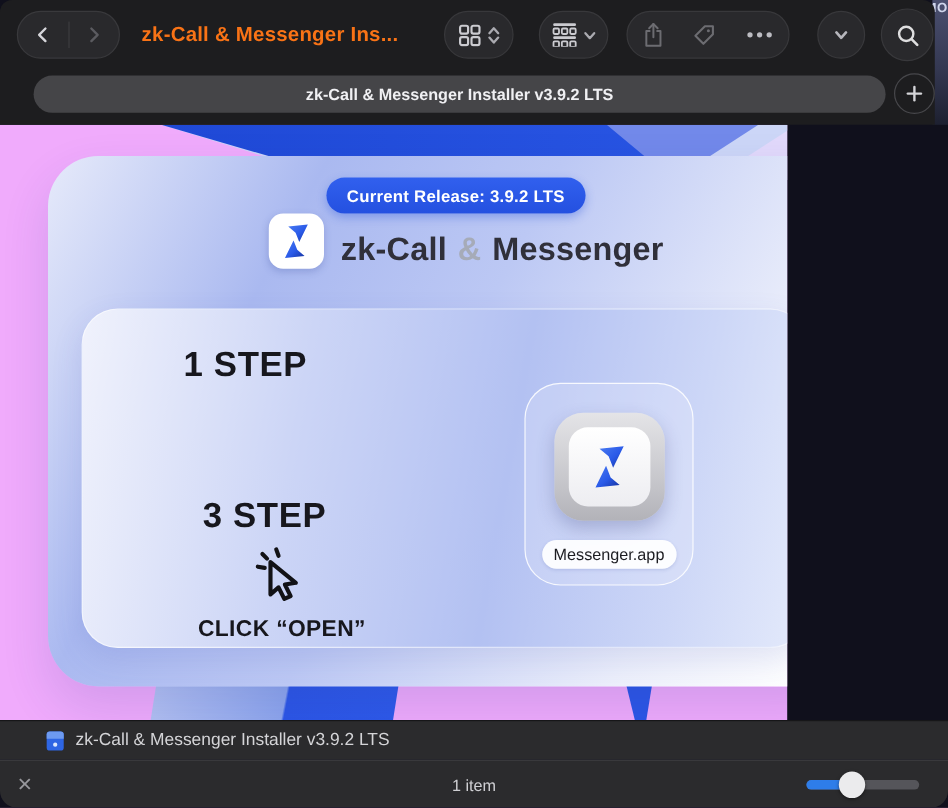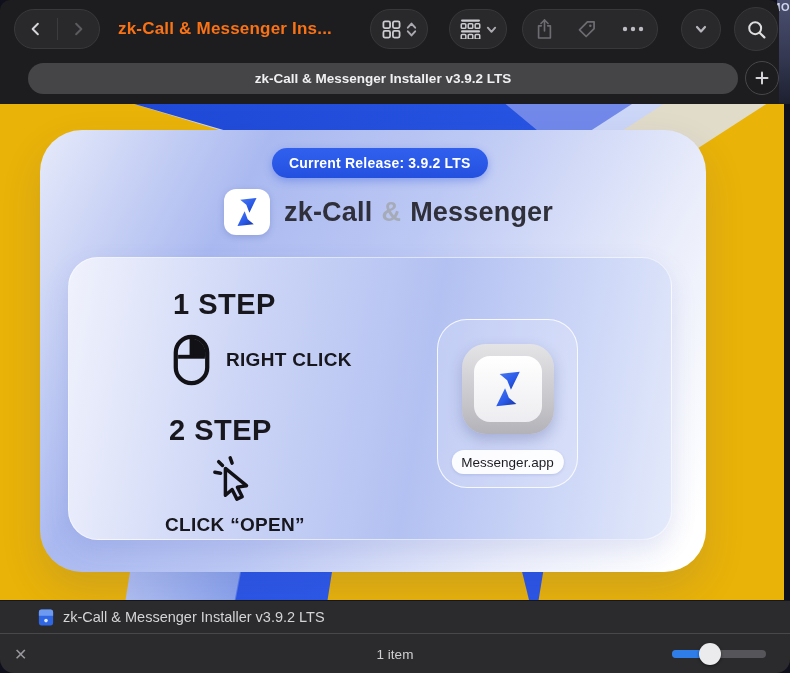--- a/index.html
+++ b/index.html
@@ -29,21 +29,21 @@
   .tb-circle { position:absolute; top:9px; width:40px; height:40px; border-radius:50%; background:#29292c;
     border:1px solid #38383b; display:flex; align-items:center; justify-content:center; }
 
   .path-pill { position:absolute; left:28px; top:63px; width:710px; height:31px; border-radius:16px;
     background:#454548; display:flex; align-items:center; justify-content:center;
     font-size:13.5px; font-weight:bold; color:#f0f0f3; }
   .plus-circle { position:absolute; left:745px; top:61px; width:34px; height:34px; border-radius:50%;
     border:1.5px solid #47474b; display:flex; align-items:center; justify-content:center; }
 
   
-  .content { position:absolute; left:0; top:104px; width:784px; height:496px; background:#eab308;
+  .content { position:absolute; left:0; top:104px; width:656px; height:496px; background:#f0abfc;
     overflow:hidden; z-index:1; }
 
   .band { position:absolute; left:0; top:0; width:790px; height:46px; }
   .band-pale  { position:absolute; inset:0; background:#ccd6f7;
     clip-path:polygon(17% 0,84% 0,75% 100%,36% 100%); }
   .band-faint { position:absolute; inset:0; background:#dfe5fa; opacity:.8;
     clip-path:polygon(80% 0,97% 0,88% 100%,70% 100%); }
   .band-mid   { position:absolute; inset:0; background:#7289ea;
     clip-path:polygon(60% 0,80% 0,71% 100%,52% 100%); }
   .band-bright{ position:absolute; inset:0; background:linear-gradient(95deg,#1c45d2,#2d5bea);
@@ -57,21 +57,21 @@
 
   .hero-card { position:absolute; left:40px; top:26px; width:666px; height:442px; border-radius:42px;
     background:linear-gradient(118deg,#e6eafa 0%,#aab9f0 26%,#bcc8f4 48%,#eceffb 78%,#ffffff 96%);
     box-shadow:0 18px 40px rgba(40,60,140,0.14); }
 
   .release-badge { position:absolute; left:232px; top:18px; height:30px; padding:0 17px; border-radius:15px;
     background:linear-gradient(180deg,#3160ee,#2450e0); display:flex; align-items:center;
     font-size:14px; font-weight:bold; color:#ffffff; letter-spacing:0.2px;
     box-shadow:0 3px 8px rgba(35,80,220,0.35); }
 
-  .brand-row { position:absolute; left:184px; top:59px; display:flex; align-items:center; gap:14px; }
+  .brand-row { position:absolute; left:184px; top:48px; display:flex; align-items:flex-end; gap:14px; }
   .brand-icon { width:46px; height:46px; border-radius:12px; background:#ffffff;
     box-shadow:0 2px 6px rgba(60,80,160,0.25); display:flex; align-items:center; justify-content:center; }
   .brand-title { font-size:27px; font-weight:bold; color:#30303a; letter-spacing:0.2px; }
   .brand-title .amp { color:#a6abb8; margin:0 9px; }
 
   .inner-panel { position:absolute; left:28px; top:127px; width:604px; height:283px; border-radius:30px;
     background:linear-gradient(100deg,#f0f2fc 0%,#ccd5f6 30%,#b3c1f2 58%,#cdd7f7 82%,#e4eafb 100%);
     border:1px solid rgba(255,255,255,0.55); box-shadow:0 10px 26px rgba(60,80,180,0.13); }
 
   .step-title { position:absolute; font-size:29px; font-weight:800; color:#17171d; letter-spacing:0.5px; }
@@ -264,34 +264,23 @@
             <polygon points="70,86 22,91 43,48 52,71" fill="url(#lg1)"></polygon>
           </svg>
         </div>
         <div class="brand-title">
           <span>zk-Call</span><span class="amp">&amp;</span><span>Messenger</span>
         </div>
       </div>
 
       <div class="inner-panel">
 
-        <div class="step-title" style="left:104px; top:30px;">1 STEP</div>
-        <div class="step-row" style="left:104px; top:76px; gap:16px;">
-          <span>
-            <svg width="37" height="52" viewBox="0 0 40 56">
-              <rect x="3" y="3" width="34" height="50" rx="17" fill="none" stroke="#121216" stroke-width="4.6"></rect>
-              <path d="M20 5 c8.5 0 15 6.8 15 15 v4.5 h-15 Z" fill="#121216"></path>
-              <line x1="5.5" y1="24.5" x2="34.5" y2="24.5" stroke="#121216" stroke-width="4.2"></line>
-              <line x1="20" y1="5" x2="20" y2="24" stroke="#121216" stroke-width="4.2"></line>
-            </svg>
-          </span>
-          <span class="step-action">RIGHT CLICK</span>
-        </div>
-
-        <div class="step-title" style="left:100px; top:156px;">2 STEP</div>
+        <div class="step-title" style="left:84px; top:30px;">1 STEP</div>
+
+        <div class="step-title" style="left:100px; top:156px;">3 STEP</div>
         <div class="step-row" style="left:96px; top:196px; gap:12px;flex-direction:column;">
           <span>
             <svg width="48" height="48" viewBox="0 0 50 50">
               <g stroke="#121216" stroke-width="3.6" stroke-linecap="round" stroke-linejoin="round" fill="none">
                 <path d="M15 15 L37 33 L27.5 34.5 L32.5 44.5 L27 47 L22 37 L15 43 Z"></path>
                 <line x1="20" y1="4" x2="22" y2="9.5"></line>
                 <line x1="8" y1="8" x2="12" y2="12"></line>
                 <line x1="4" y1="19" x2="10" y2="20"></line>
               </g>
             </svg>

